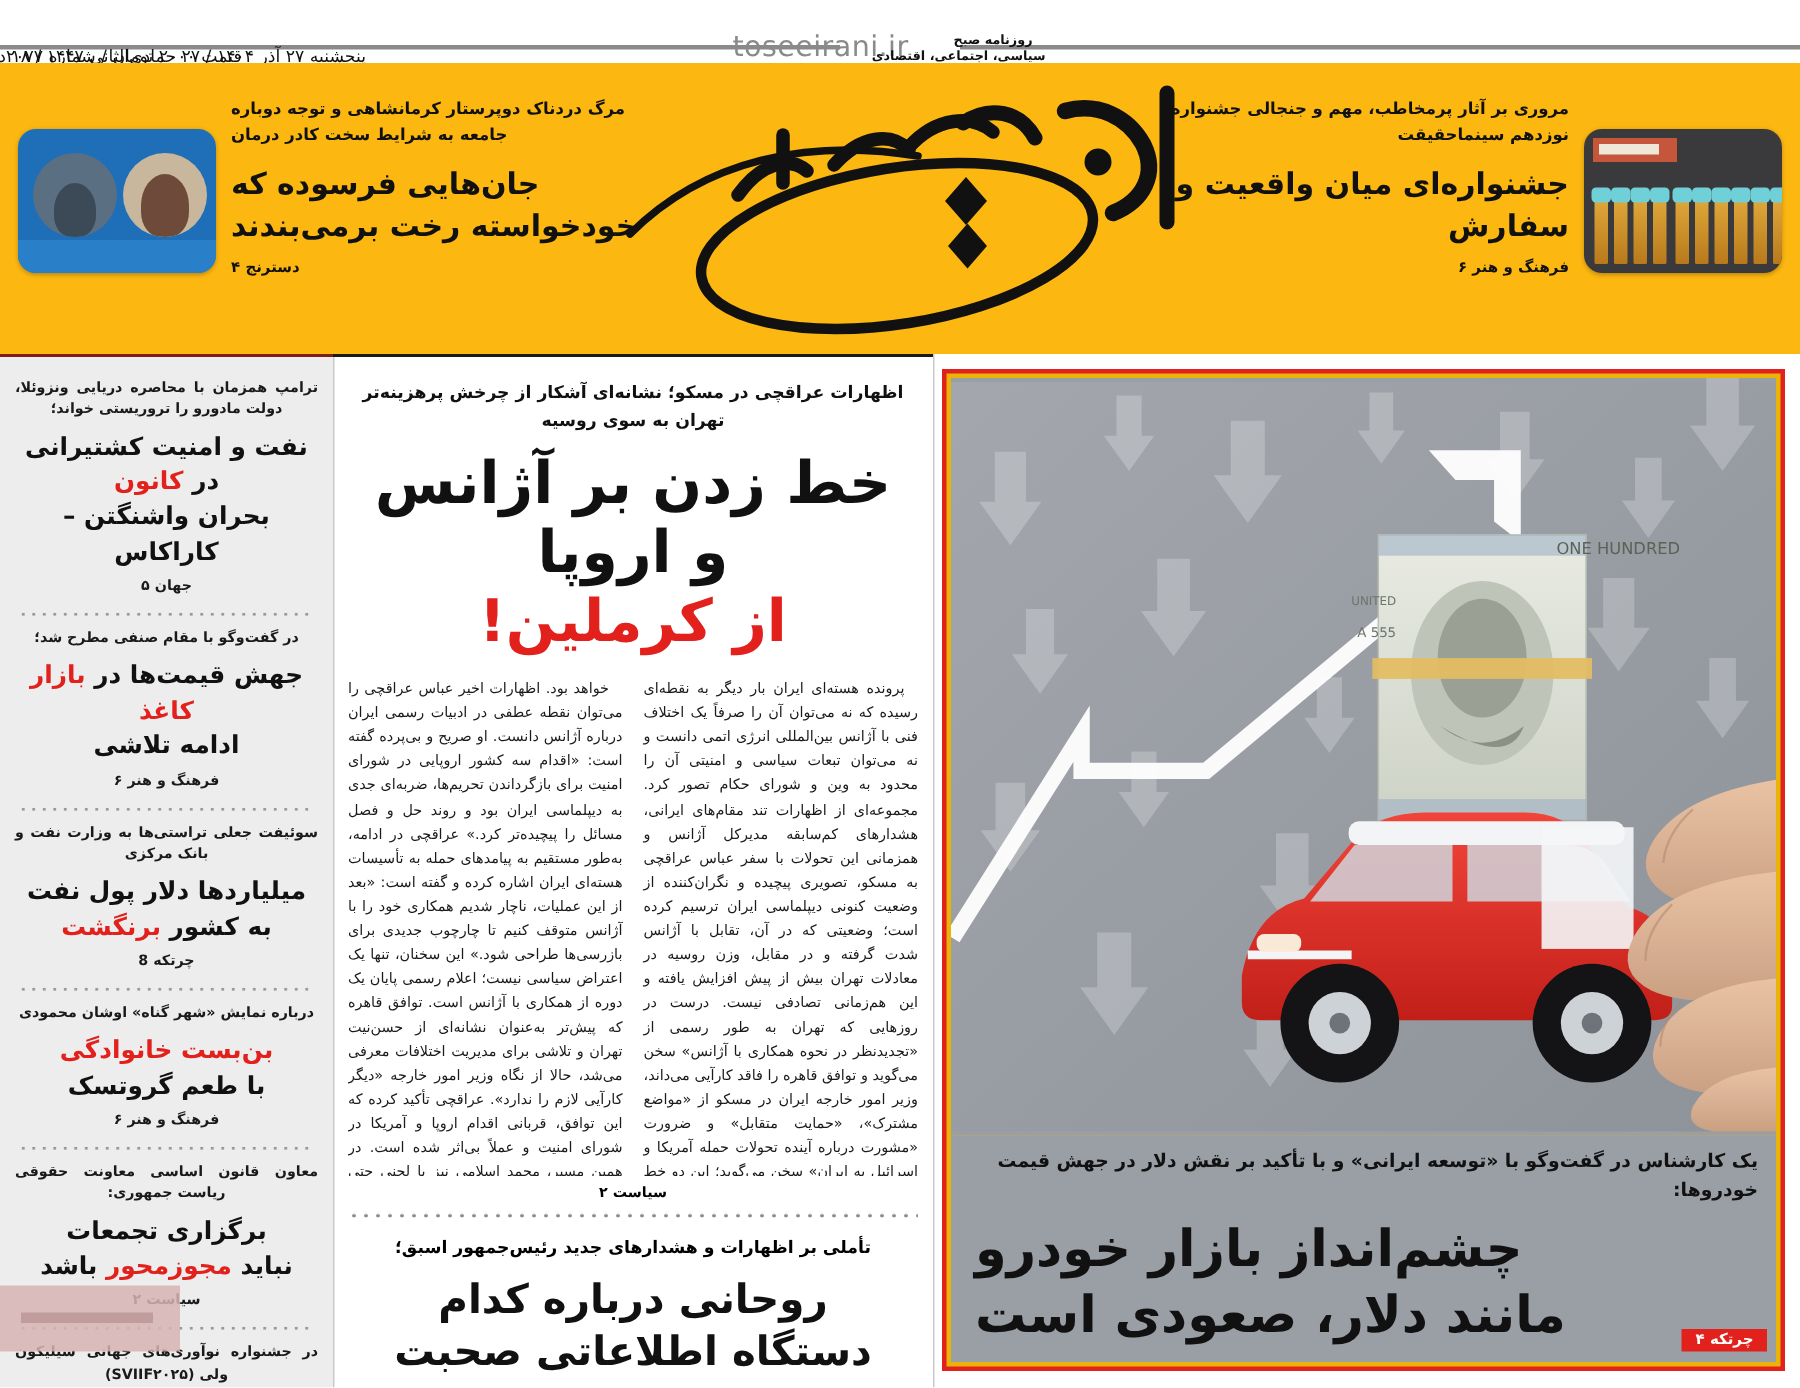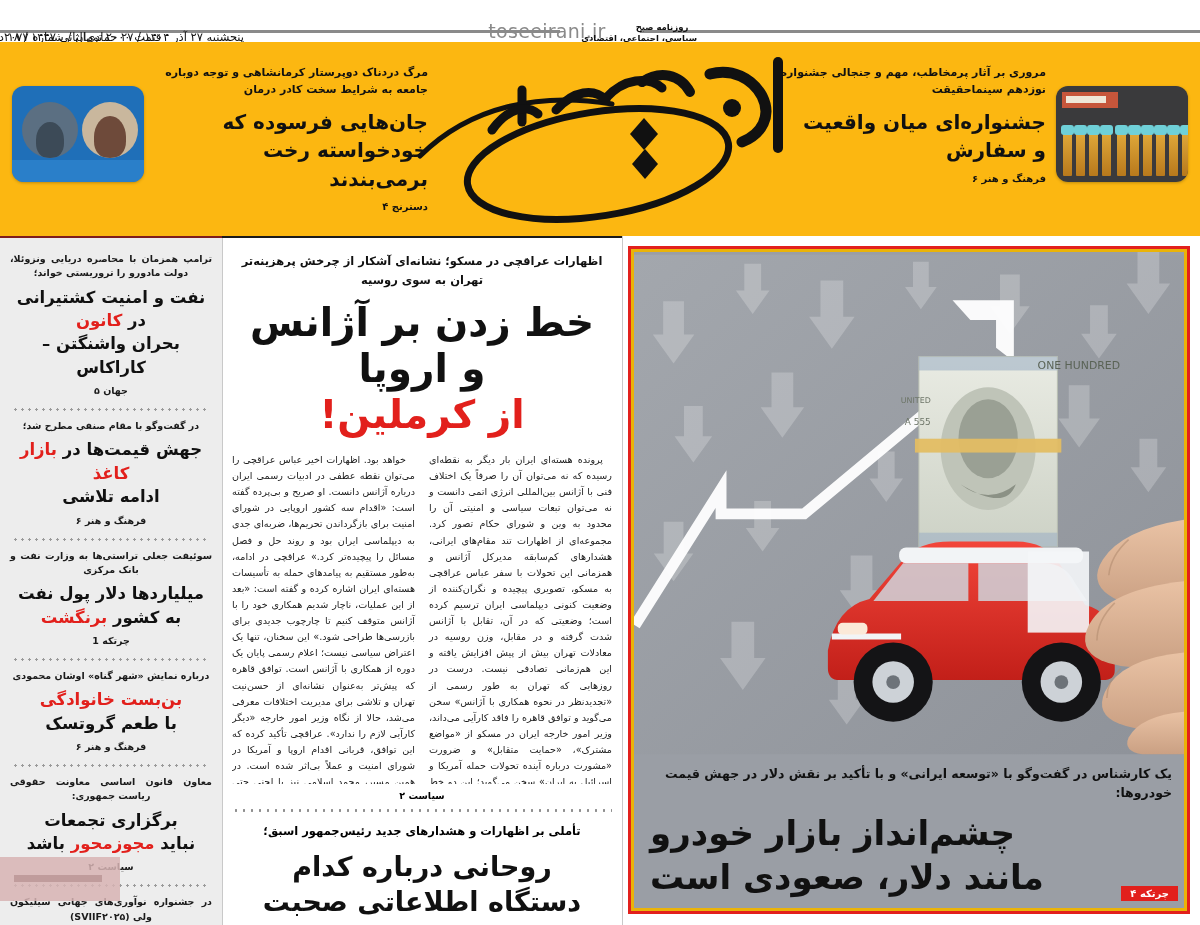--- a/index.html
+++ b/index.html
@@ -56,24 +56,24 @@
   .teaser-left  { left: 8px;  width: 420px; }
   .teaser-right { right: 8px; width: 420px; }
   .teaser .photo {
     position: absolute; top: 26px; width: 132px; height: 96px;
     border-radius: 12px; overflow: hidden;
     box-shadow: 0 1px 3px rgba(0,0,0,.25);
   }
   .teaser-left  .photo { left: 4px; }
   .teaser-right .photo { right: 4px; }
   .teaser .txt { direction: rtl; }
-  .teaser-left  .txt { margin-right: 0; margin-left: 146px; text-align: right; }
+  .teaser-left  .txt { margin-right: 0; margin-left: 146px; text-align: left; }
   .teaser-right .txt { margin-left: 0; margin-right: 146px; text-align: right; }
   .teaser .kicker { font-size: 11px; font-weight: bold; line-height: 1.55; margin-top: 4px; }
-  .teaser .title  { font-size: 20px; font-weight: bold; line-height: 1.42; margin-top: 10px; margin-left: 28px; }
+  .teaser .title  { font-size: 20px; font-weight: bold; line-height: 1.42; margin-top: 10px; }
   .teaser .sect   { font-size: 10px; font-weight: bold; margin-top: 8px; }
 
   
   .portraits { width:100%; height:100%; background:#1f6fb8; position:relative; }
   .portraits .circ { position:absolute; top:16px; width:56px; height:56px; border-radius:50%; overflow:hidden; }
   .portraits .c1 { left:10px; background:#5b6f82; }
   .portraits .c2 { left:70px; background:#c9b79d; }
   .portraits .c1::after{content:"";position:absolute;left:14px;top:20px;width:28px;height:36px;border-radius:50% 50% 40% 40%;background:#3c4a57;}
   .portraits .c2::after{content:"";position:absolute;left:12px;top:14px;width:32px;height:42px;border-radius:50% 50% 40% 40%;background:#6e4a3a;}
   .portraits .strip { position:absolute;bottom:0;left:0;right:0;height:22px;background:#2a7fc9; }
@@ -293,21 +293,21 @@
         <div class="sect">فرهنگ و هنر ۶</div>
       </div>
       <div class="dots"></div>
 
       <div class="sb-item">
         <div class="kicker">سوئیفت جعلی تراستی‌ها به وزارت نفت و بانک مرکزی</div>
         <div class="title">
           <div>میلیاردها دلار پول نفت</div>
           <div><span>به کشور </span><span class="hl">برنگشت</span></div>
         </div>
-        <div class="sect">چرتکه 1</div>
+        <div class="sect">چرتکه 8</div>
       </div>
       <div class="dots"></div>
 
       <div class="sb-item">
         <div class="kicker">درباره نمایش «شهر گناه» اوشان محمودی</div>
         <div class="title">
           <div class="hl">بن‌بست خانوادگی</div>
           <div>با طعم گروتسک</div>
         </div>
         <div class="sect">فرهنگ و هنر ۶</div>

